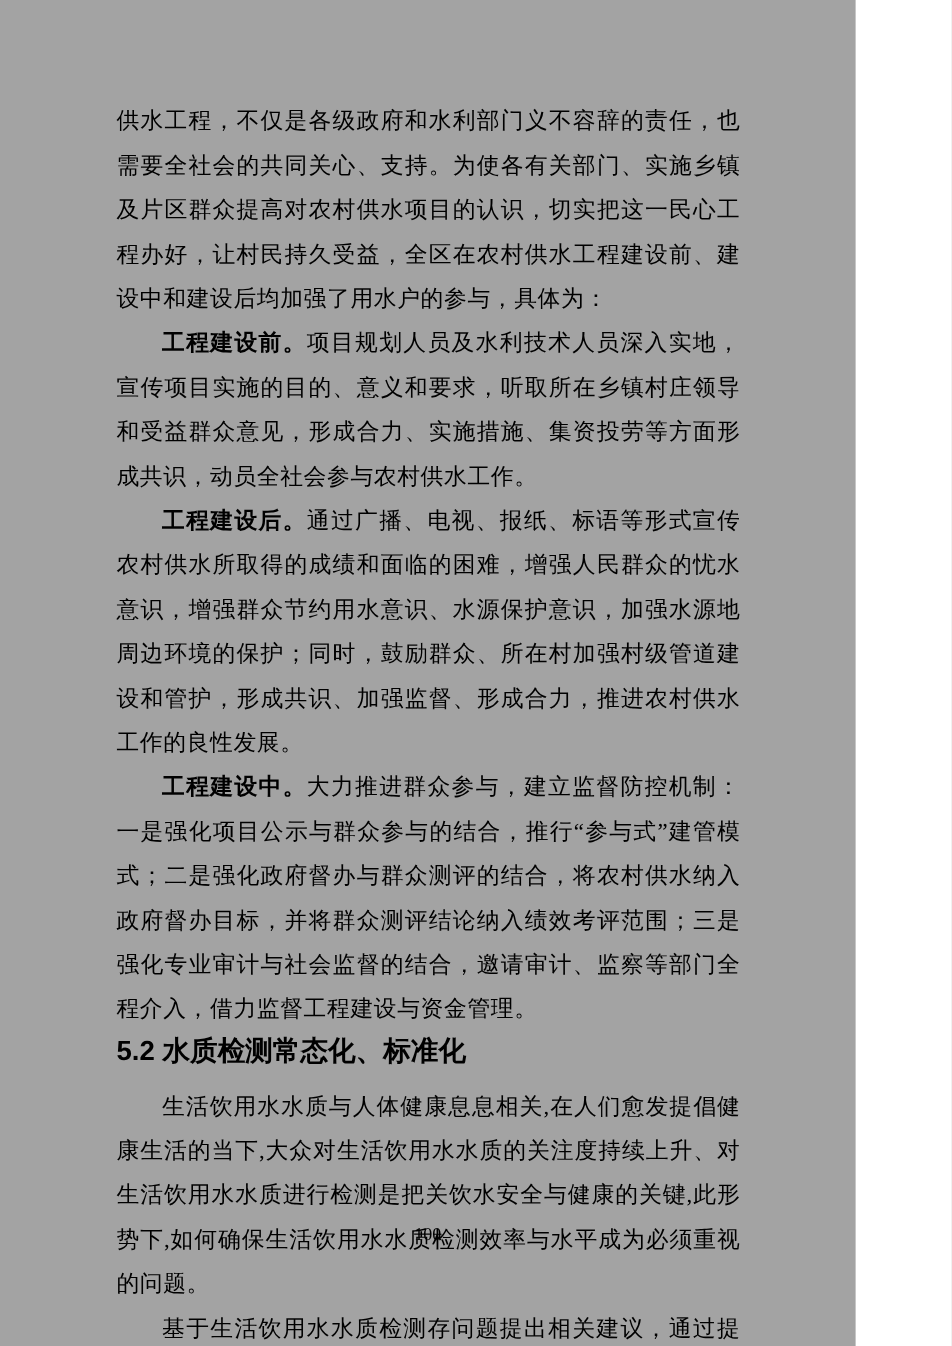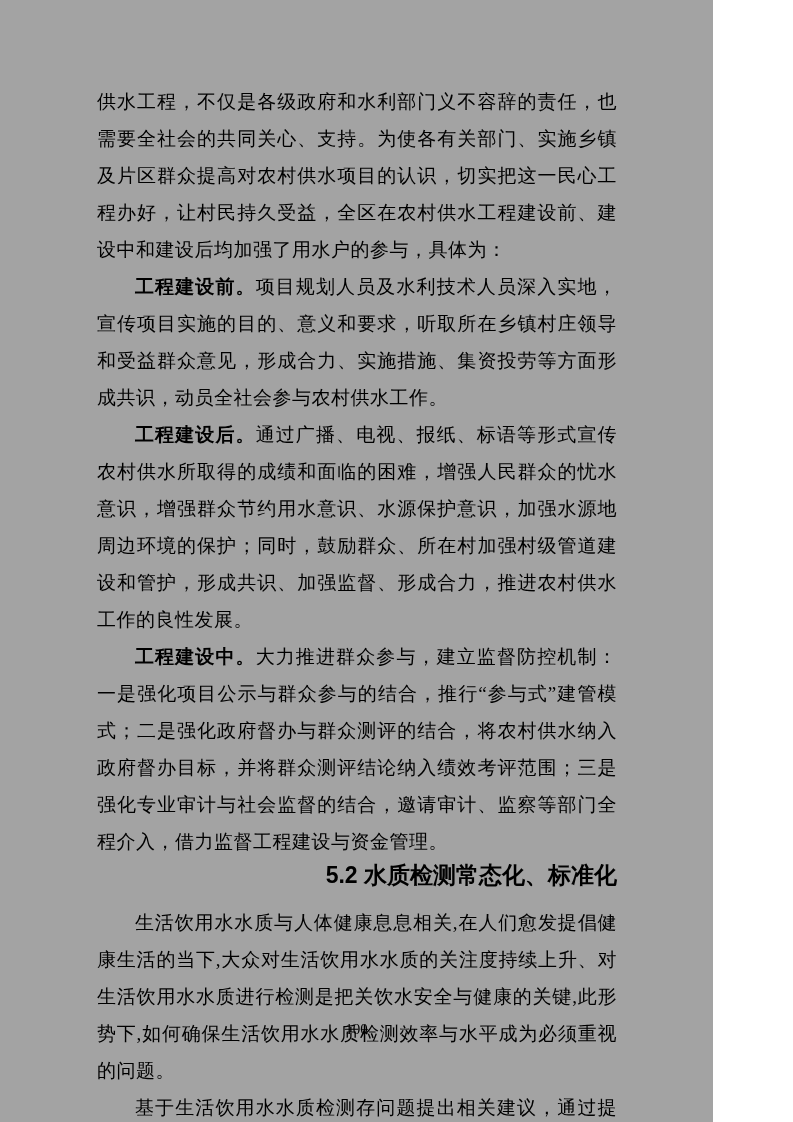--- a/index.html
+++ b/index.html
@@ -28,21 +28,21 @@
   .lead {
     font-weight: bold;
     font-family: "Liberation Sans", sans-serif;
   }
   .section-heading {
     font-size: 23px;
     line-height: 30px;
     font-weight: bold;
     font-family: "Liberation Sans", sans-serif;
     margin: 0 0 14px 0;
-    text-align: right;
+    text-align: left;
   }
   .page-number {
     position: absolute;
     top: 1008px;
     left: 0;
     width: 100%;
     text-align: center;
     font-size: 15px;
     line-height: 20px;
     font-family: "Liberation Serif", serif;

